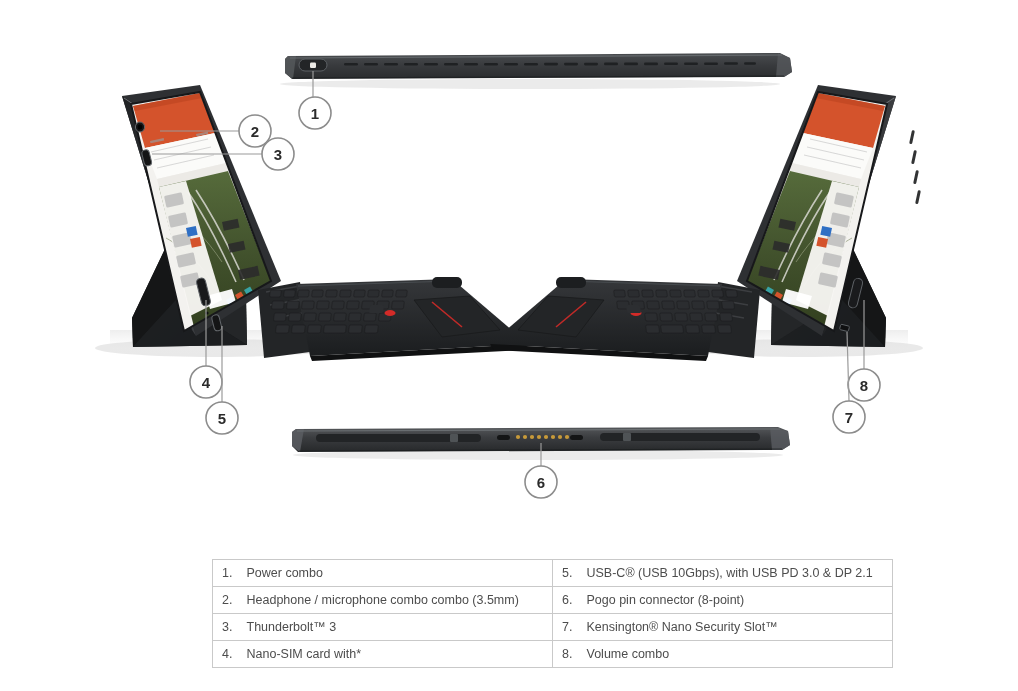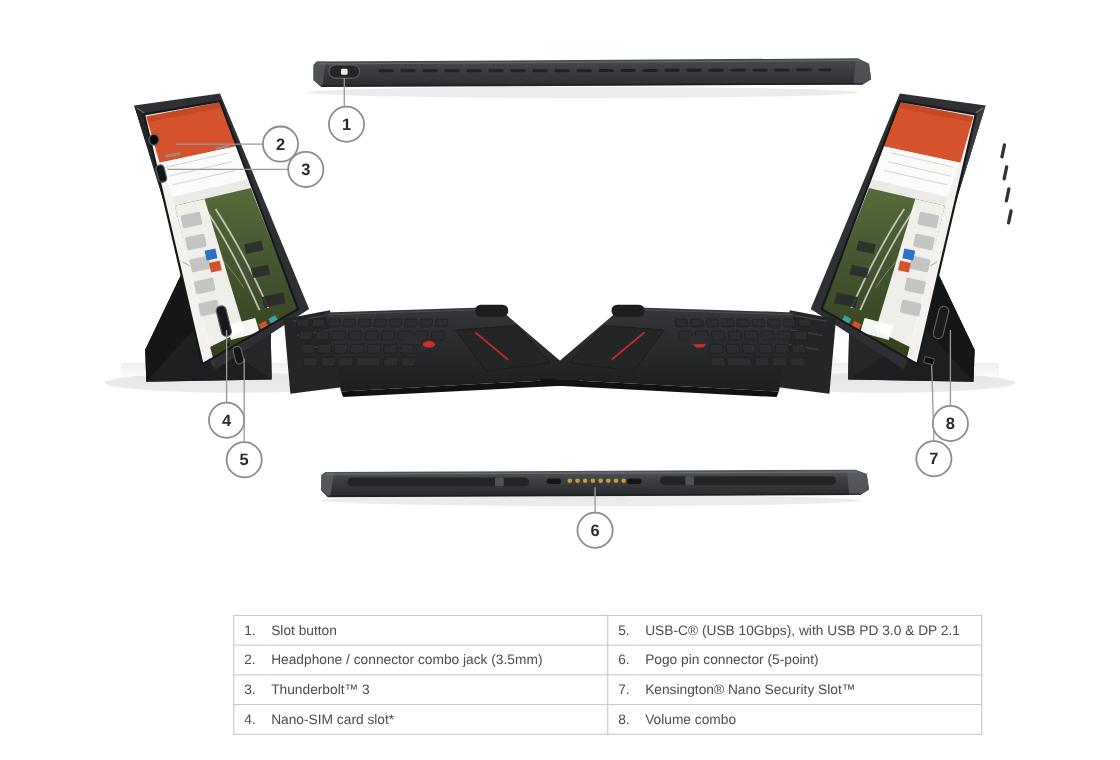--- a/index.html
+++ b/index.html
@@ -532,38 +532,38 @@
   <table class="legend">
     <colgroup>
       <col class="c-num">
         <col class="c-txt">
         <col class="c-num">
         <col class="c-txt">
     </colgroup>
     <tbody>
       <tr>
         <td class="num-cell">1.</td>
-        <td class="txt-cell">Slot button</td>
+        <td class="txt-cell">Power combo</td>
         <td class="num-cell">5.</td>
         <td class="txt-cell">USB-C® (USB 10Gbps), with USB PD 3.0 &amp; DP 2.1</td>
       </tr>
       <tr>
         <td class="num-cell">2.</td>
-        <td class="txt-cell">Headphone / connector combo jack (3.5mm)</td>
+        <td class="txt-cell">Headphone / microphone combo combo (3.5mm)</td>
         <td class="num-cell">6.</td>
-        <td class="txt-cell">Pogo pin connector (5-point)</td>
+        <td class="txt-cell">Pogo pin connector (8-point)</td>
       </tr>
       <tr>
         <td class="num-cell">3.</td>
         <td class="txt-cell">Thunderbolt™ 3</td>
         <td class="num-cell">7.</td>
         <td class="txt-cell">Kensington® Nano Security Slot™</td>
       </tr>
       <tr>
         <td class="num-cell">4.</td>
-        <td class="txt-cell">Nano-SIM card slot*</td>
+        <td class="txt-cell">Nano-SIM card with*</td>
         <td class="num-cell">8.</td>
         <td class="txt-cell">Volume combo</td>
       </tr>
     </tbody>
   </table>
 
 </div>
 
 </body></html>

